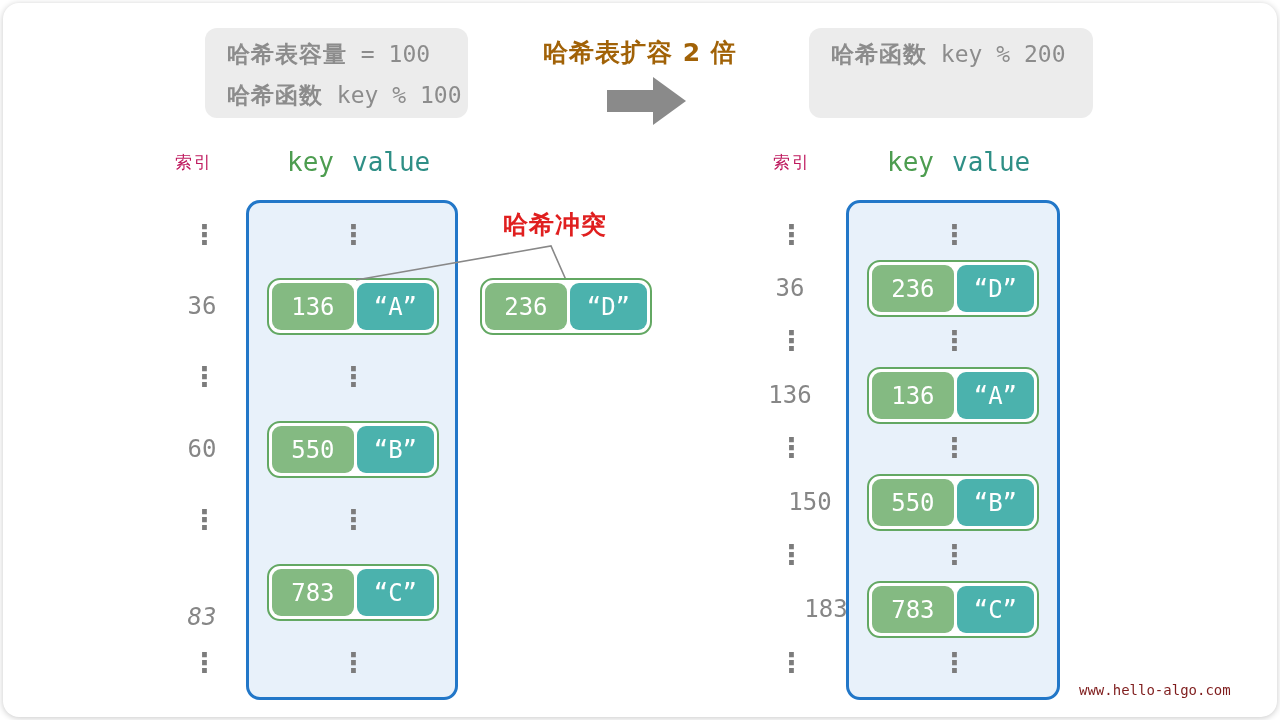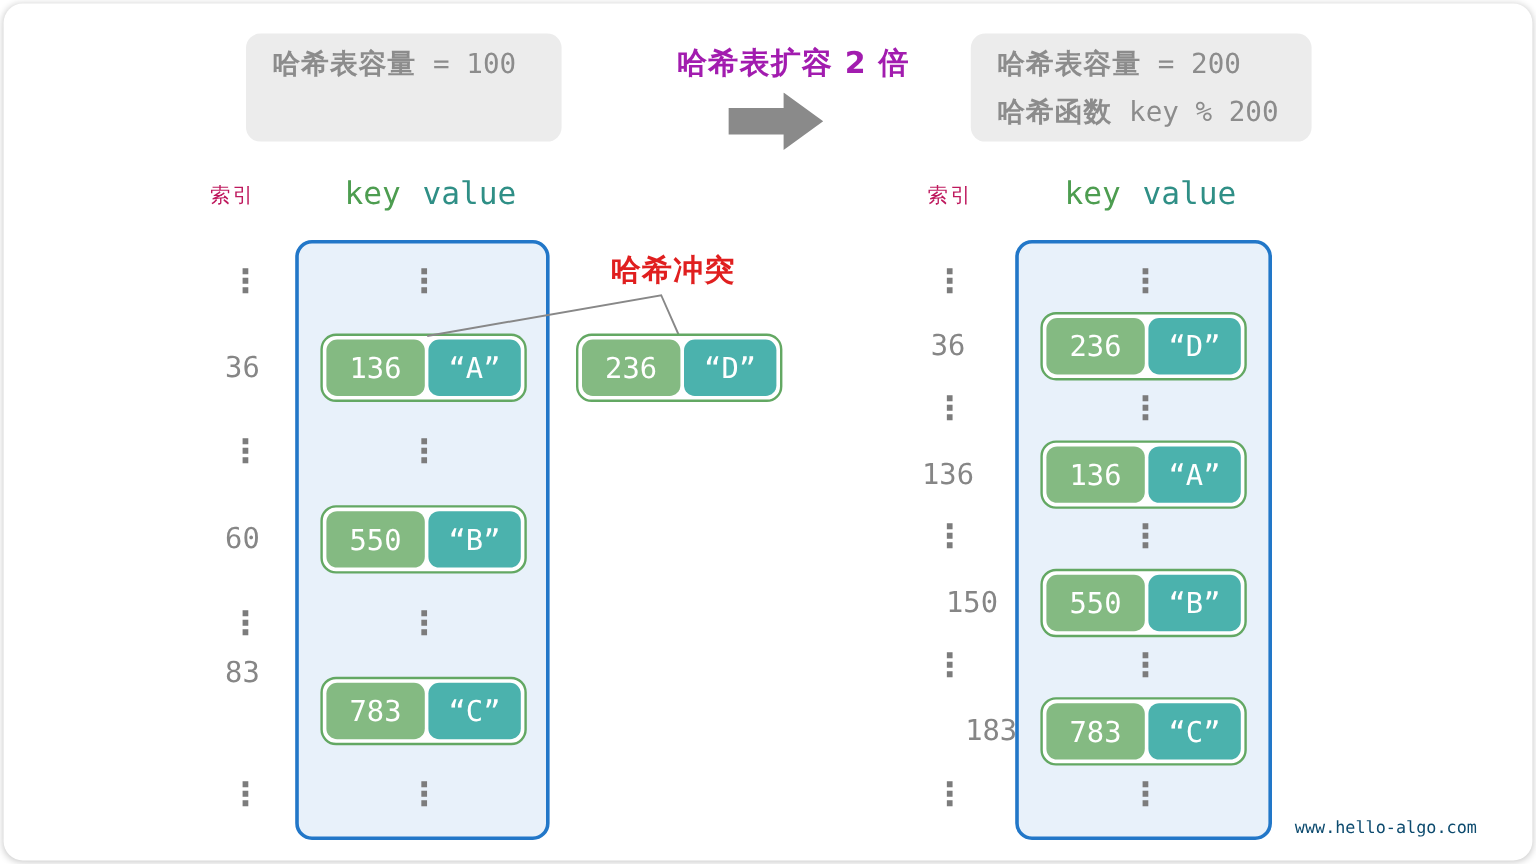--- a/index.html
+++ b/index.html
@@ -17,21 +17,21 @@
 
   
   .info-box {
     background:#ececec; border-radius:12px; color:#8c8c8c;
     padding:7px 0 0 22px; line-height:38px;
   }
   .info-box .cjk { font-weight:bold; font-size:23px; letter-spacing:1px; }
   .info-box .mono { font-family:"DejaVu Sans Mono","Liberation Mono",monospace; font-size:23px; }
 
   .heading {
-    color:#a21caf; font-weight:bold; font-size:25px; text-align:right;
+    color:#a16207; font-weight:bold; font-size:25px; text-align:left;
     letter-spacing:1px; white-space:nowrap;
   }
 
   
   .col-cjk { color:#be185d; font-size:17px; letter-spacing:2px; }
   .col-mono { font-family:"DejaVu Sans Mono","Liberation Mono",monospace; font-size:26px; }
   .key-hdr { color:#4d9d50; }
   .value-hdr { color:#2f8f86;text-align:right; }
 
   
@@ -58,62 +58,62 @@
   }
   .pair .cell {
     border-radius:9px; color:#ffffff; flex:1;
     display:flex; align-items:center; justify-content:center;
     font-family:"DejaVu Sans Mono","Liberation Mono",monospace; font-size:24px;
   }
   .pair .key-cell { background:#84ba82; flex:1.06; }
   .pair .value-cell { background:#4bb2ad; }
 
   .collision-label {
-    color:#e01f1f; font-weight:bold; font-size:25px; text-align:right;
+    color:#e01f1f; font-weight:bold; font-size:25px; text-align:center;
     letter-spacing:1px; white-space:nowrap;
   }
 
   .watermark {
     font-family:"DejaVu Sans Mono","Liberation Mono",monospace;
-    font-size:14px; color:#0c4a6e;
+    font-size:14px; color:#7f1d1d;
   }
   svg { display:block; }
 </style>
 </head>
 <body>
 
 <div class="canvas">
   <div class="card">
 
     <div class="abs info-box" style="left:202px; top:25px; width:263px; height:90px;">
       <div><span class="cjk">哈希表容量</span><span class="mono"> </span><span class="mono">= 100</span></div>
+      <div><span class="cjk">哈希函数</span><span class="mono"> </span><span class="mono">key % 100</span></div>
     </div>
 
     <div class="abs heading" style="left:540px; top:33px; width:215px;">哈希表扩容 2 倍</div>
     <svg class="abs" style="left:604px; top:74px;" width="80" height="48" viewBox="0 0 80 48">
       <polygon points="0,13 46,13 46,0 79,24 46,48 46,35 0,35" fill="#8a8a8a"></polygon>
     </svg>
 
     <div class="abs info-box" style="left:806px; top:25px; width:284px; height:90px;">
-      <div><span class="cjk">哈希表容量</span><span class="mono"> </span><span class="mono">= 200</span></div>
       <div><span class="cjk">哈希函数</span><span class="mono"> </span><span class="mono">key % 200</span></div>
     </div>
 
     <div class="abs col-cjk" style="left:172px; top:148px;">索引</div>
     <div class="abs col-mono key-hdr" style="left:284px; top:144px;">key</div>
     <div class="abs col-mono value-hdr" style="left:349px; top:144px;">value</div>
 
     <div class="abs htable" style="left:243px; top:197px; width:212px; height:500px;"></div>
 
     <div class="abs ell" style="left:188px; top:217px;">⋮</div>
     <div class="abs idx" style="left:169px; top:288px; width:60px;">36</div>
     <div class="abs ell" style="left:188px; top:359px;">⋮</div>
     <div class="abs idx" style="left:169px; top:431px; width:60px;">60</div>
     <div class="abs ell" style="left:188px; top:502px;">⋮</div>
-    <div class="abs idx" style="left:169px; top:542px; width:60px;">83</div>
+    <div class="abs idx" style="left:169px; top:599px; width:60px;font-style:italic;">83</div>
     <div class="abs ell" style="left:188px; top:645px;">⋮</div>
 
     <div class="abs ell" style="left:337px; top:217px;">⋮</div>
     <div class="abs ell" style="left:337px; top:359px;">⋮</div>
     <div class="abs ell" style="left:337px; top:502px;">⋮</div>
     <div class="abs ell" style="left:337px; top:645px;">⋮</div>
 
     <div class="abs pair" style="left:264px; top:275px;">
       <div class="cell key-cell">136</div>
       <div class="cell value-cell">“A”</div>

